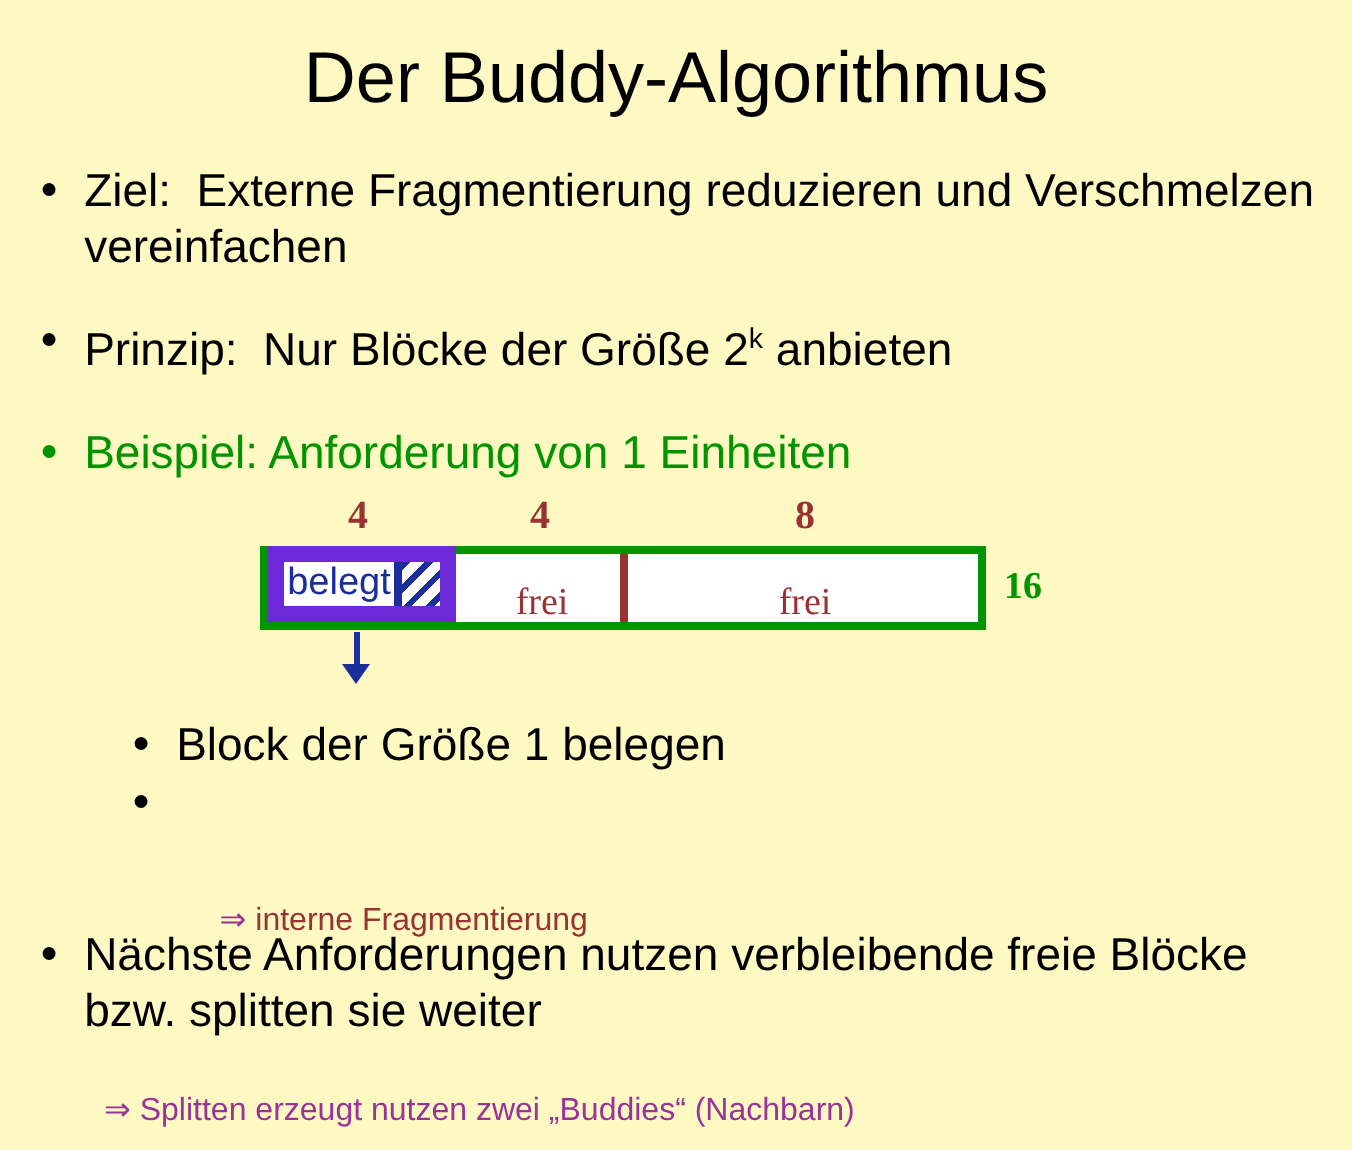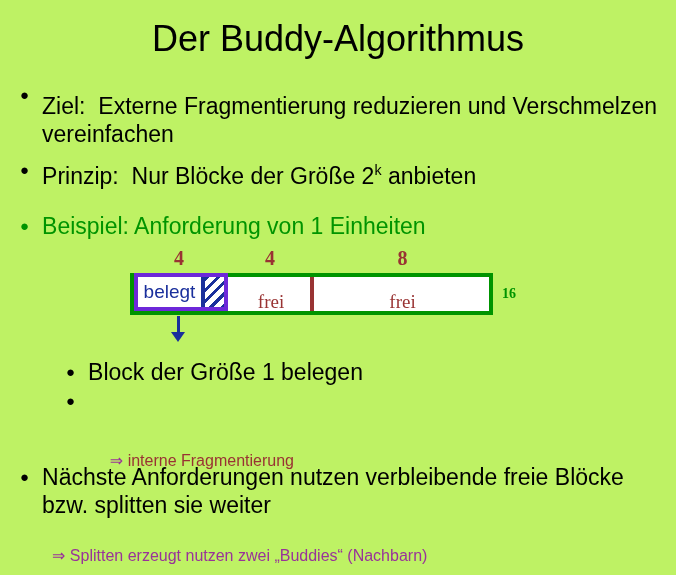--- a/index.html
+++ b/index.html
@@ -1,19 +1,19 @@
 <!DOCTYPE html>
 <html><head>
 <meta charset="utf-8">
 <style>
   html,body{margin:0;padding:0;background:#ffffff;}
   .slide{
     position:relative;
     width:676px;height:575px;
-    background:#bef264;
+    background:#fef9c3;
     font-family:"Liberation Sans",sans-serif;
     color:#000;
     overflow:hidden;
   }
   .title{
     position:absolute;top:16px;left:0;width:676px;
     text-align:center;
     font-size:36px;font-weight:400;line-height:46px;
     color:#000;margin:0;
   }
@@ -45,21 +45,21 @@
   }
   .green-box{
     position:absolute;left:130px;top:273px;
     width:363px;height:42px;
     border:4px solid #009400;
     box-sizing:border-box;background:#fff;
   }
   .blue-box{
     position:absolute;left:134px;top:273px;
     width:94px;height:38px;
-    border:4px solid #6d28d9;
+    border:8px solid #6d28d9;
     box-sizing:border-box;
     display:flex;align-items:stretch;
     background:#fff;
   }
   .blue-box .belegt-label{
     flex:1 1 auto;
     display:flex;align-items:center;justify-content:center;
     color:#1a2f9c;font-size:19px;
   }
   .blue-box .hatch-divider{
@@ -74,21 +74,21 @@
     display:flex;align-items:center;justify-content:center;
     color:#993333;font-size:19px;font-family:Liberation Serif, serif;
   }
   .red-divider{
     position:absolute;left:310px;top:277px;
     width:4px;height:34px;background:#993333;
   }
   .total-label{
     position:absolute;left:502px;top:277px;
     font-family:"Liberation Serif",serif;
-    font-weight:bold;font-size:14px;line-height:34px;
+    font-weight:bold;font-size:19px;line-height:34px;
     color:#009400;
   }
   .arrow-stem{
     position:absolute;left:177px;top:316px;
     width:3px;height:17px;background:#1a2f9c;
   }
   .arrow-head{
     position:absolute;left:171px;top:332px;
     width:0;height:0;
     border-left:7px solid transparent;
@@ -98,21 +98,21 @@
 </style>
 </head>
 <body>
 
 <div class="slide">
 
   <h1 class="title">Der Buddy-Algorithmus</h1>
 
   <div class="bullet" style="left:20px;top:81px;width:640px;">
     <span class="dot">●</span>
-    <span class="txt" style="width:628px;margin-top:11px;">Ziel:  Externe Fragmentierung reduzieren und Verschmelzen vereinfachen</span>
+    <span class="txt" style="width:628px;">Ziel:  Externe Fragmentierung reduzieren und Verschmelzen vereinfachen</span>
   </div>
 
   <div class="bullet" style="left:20px;top:156px;width:640px;">
     <span class="dot">●</span>
     <span class="txt"><span>Prinzip:  Nur Blöcke der Größe 2</span><sup>k</sup><span> anbieten</span></span>
   </div>
 
   <div class="bullet green-text" style="left:20px;top:212px;width:640px;">
     <span class="dot">●</span>
     <span class="txt">Beispiel: Anforderung von 1 Einheiten</span>

